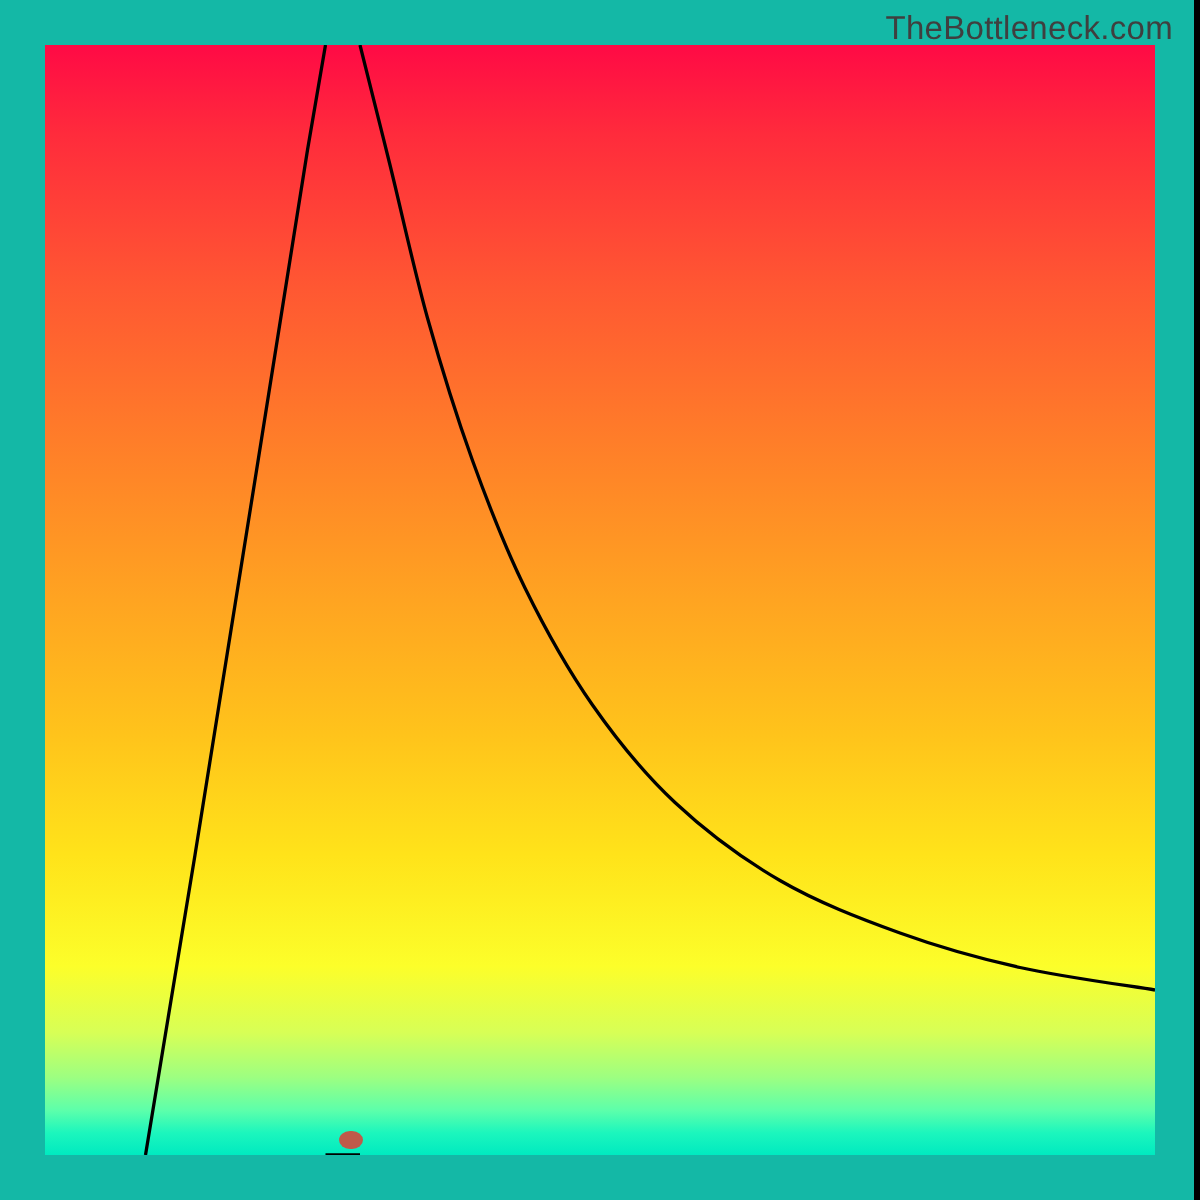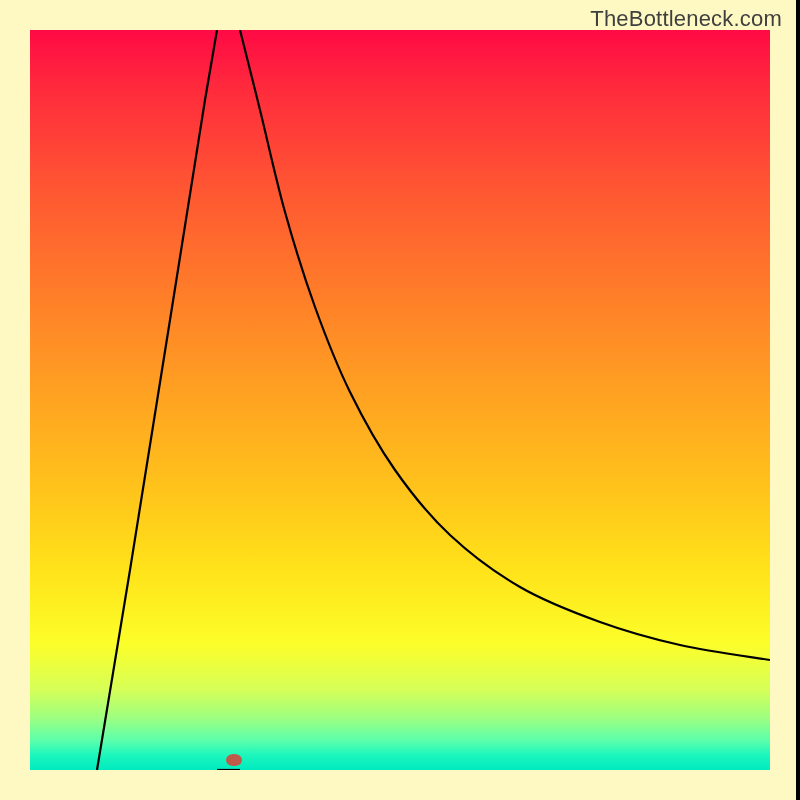--- a/index.html
+++ b/index.html
@@ -1,21 +1,21 @@
 <!DOCTYPE html>
 <html><head>
 <meta charset="utf-8">
 <style>
   * { margin: 0; padding: 0; box-sizing: border-box; }
   html, body { width: 800px; height: 800px; overflow: hidden; background: #000; }
   .frame {
     position: relative;
     width: 796px;
     height: 800px;
-    background: #fef9c3;
+    background: #14b8a6;
   }
   .watermark {
     position: absolute;
     top: 6px;
     right: 14px;
     font-family: Arial, Helvetica, sans-serif;
     font-size: 22px;
     color: #3f3f3f;
     letter-spacing: 0.2px;
     z-index: 3;

